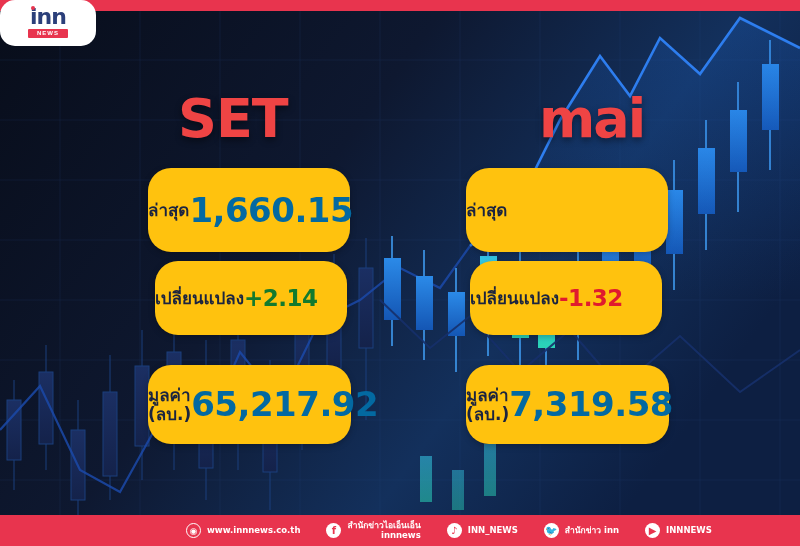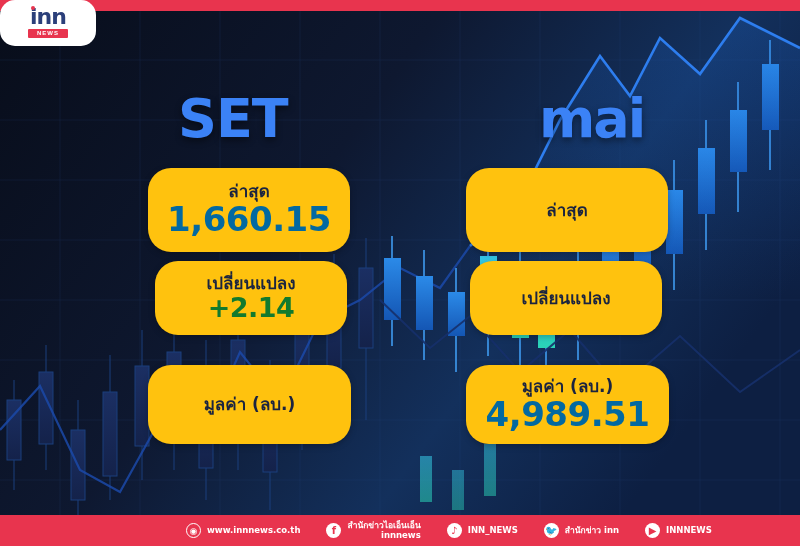--- a/index.html
+++ b/index.html
@@ -39,34 +39,34 @@
     position:absolute; left:1px; top:-1px; width:4px; height:4px; border-radius:50%;
     background:#e8344e;
   }
   #logoplate .news-badge {
     margin-top:1px; background:#e8344e; color:#fff; font-size:6px; font-weight:bold;
     letter-spacing:1px; padding:1.5px 9px; border-radius:1px;
   }
 
   
   .idx-title {
-    position:absolute; z-index:5; color:#3b82f6;
+    position:absolute; z-index:5; color:#ef4444;
     font-weight:bold; font-size:54px; line-height:1;
     text-shadow:0 3px 7px rgba(0,0,0,.45);
     font-family:"DejaVu Sans",sans-serif; letter-spacing:-1px;
   }
   #title-set { left:178px; top:92px; }
   #title-mai { left:502px; top:92px; letter-spacing:-2px;margin-left:37px; }
 
   
   .card {
     position:absolute; z-index:5;
     background:#FFC20E;
     border-radius:23px;
-    display:flex; flex-direction:column; align-items:center; justify-content:center;
+    display:flex; flex-direction:row; align-items:center; 
     box-shadow:0 2px 6px rgba(0,0,0,.25);
   }
   .card .lbl {
     color:#1b2440; font-size:17px; font-weight:bold; line-height:1.1;
     font-family:"DejaVu Sans",sans-serif;
   }
   .card .val {
     font-size:34px; font-weight:bold; line-height:1.05; margin-top:1px;
     font-family:"DejaVu Sans",sans-serif; letter-spacing:-.5px;
   }
@@ -76,21 +76,21 @@
 
   
   #set-last   { left:148px; top:168px; width:202px; height:84px; }
   #set-change { left:155px; top:261px; width:192px; height:74px; }
   #set-value  { left:148px; top:365px; width:203px; height:79px; }
   
   #mai-last   { left:466px; top:168px; width:202px; height:84px; }
   #mai-change { left:470px; top:261px; width:192px; height:74px; }
   #mai-value  { left:466px; top:365px; width:203px; height:79px; }
 
-  .card.small .val { font-size:27px; }
+  .card.small .val { font-size:23px; }
 
   
   #footer {
     position:absolute; left:0; bottom:0; width:800px; height:31px;
     background:#e8344e; z-index:8;
     display:flex; align-items:center; gap:26px; padding-left:186px;
   }
   .soc { display:flex; align-items:center; gap:6px; }
   .soc .ic {
     width:15px; height:15px; border-radius:50%;
@@ -246,35 +246,37 @@
     <div class="val white">1,660.15</div>
   </div>
 
   <div class="card small" id="set-change">
     <div class="lbl">เปลี่ยนแปลง</div>
     <div class="val green">+2.14</div>
   </div>
 
   <div class="card" id="set-value">
     <div class="lbl">มูลค่า (ลบ.)</div>
+    <div class="val white">65,217.92</div>
   </div>
 
   <div class="idx-title" id="title-mai">mai</div>
 
   <div class="card" id="mai-last">
     <div class="lbl">ล่าสุด</div>
   </div>
 
   <div class="card small" id="mai-change">
     <div class="lbl">เปลี่ยนแปลง</div>
+    <div class="val red">-1.32</div>
   </div>
 
   <div class="card" id="mai-value">
     <div class="lbl">มูลค่า (ลบ.)</div>
-    <div class="val white">4,989.51</div>
+    <div class="val white">7,319.58</div>
   </div>
 
   <div id="footer">
 
     <div class="soc">
       <div class="ic ring">◉</div>
       <div class="txts">
         <div class="t1">www.innnews.co.th</div>
       </div>
     </div>

